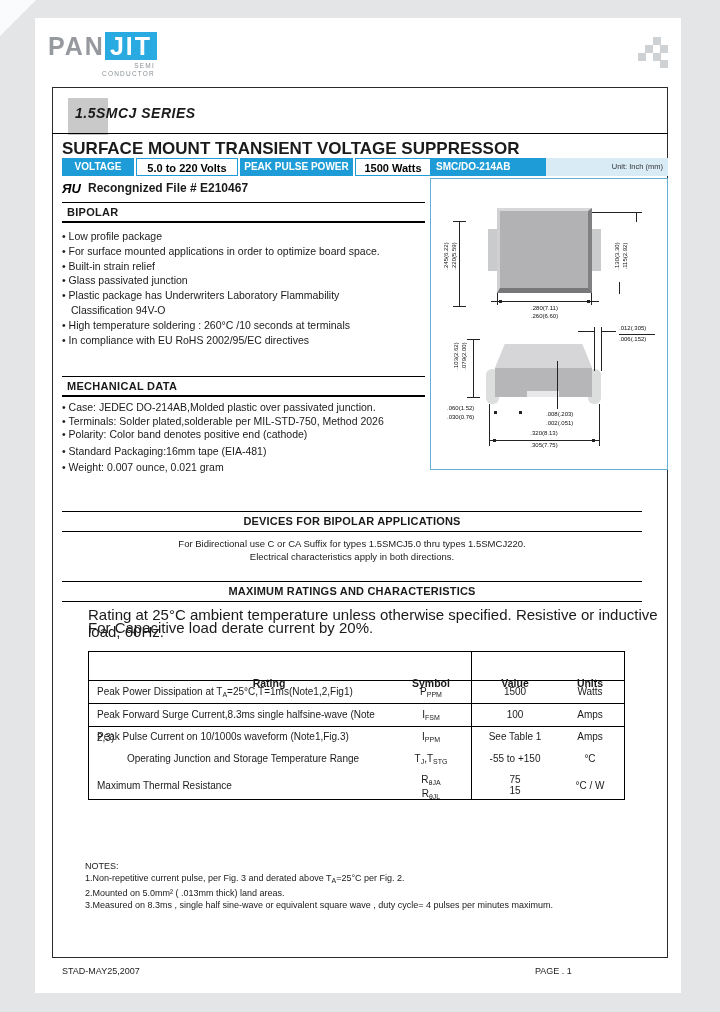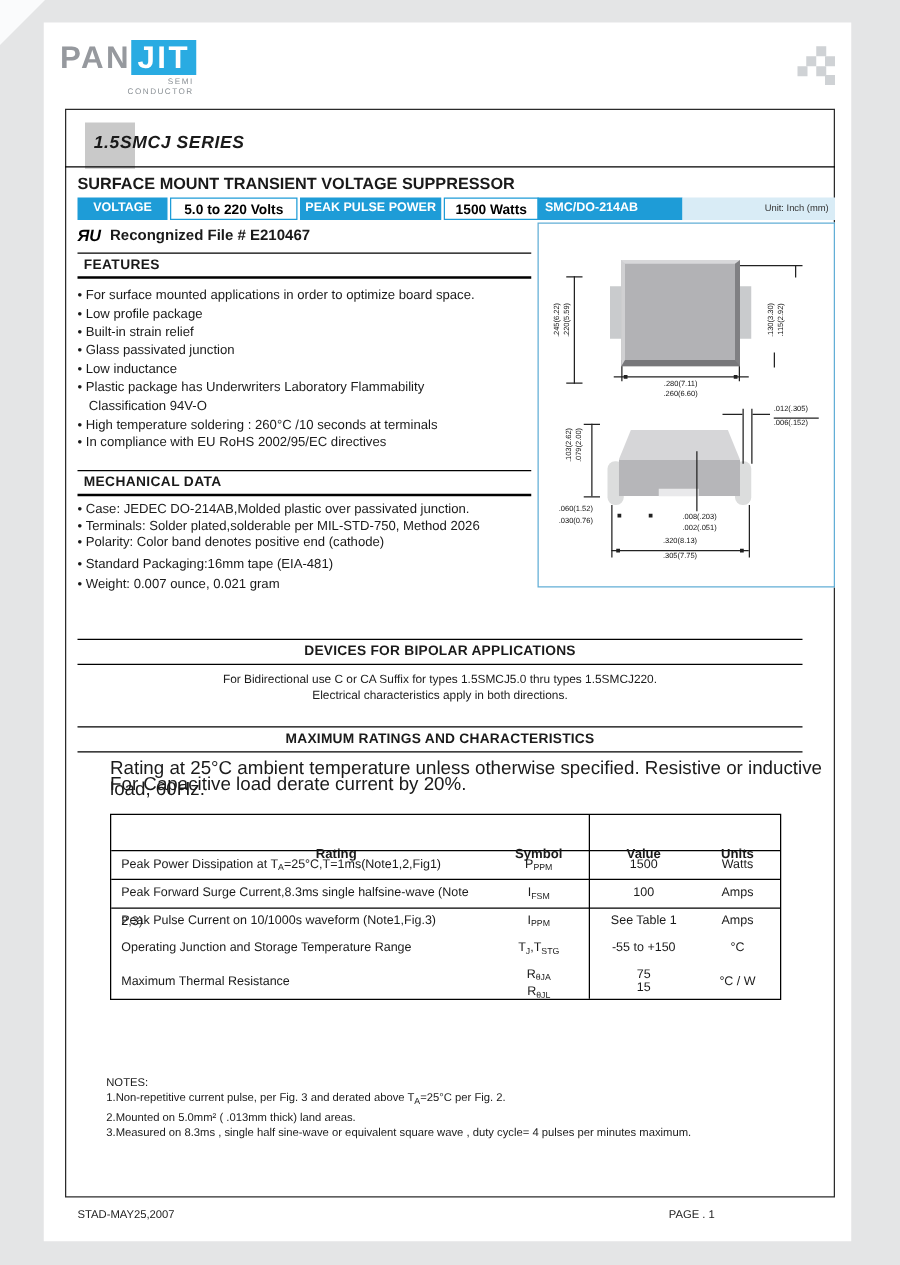--- a/index.html
+++ b/index.html
@@ -9,21 +9,21 @@
   .fold { position:absolute; left:0; top:0; width:0; height:0; border-top:36px solid #fafbfc; border-right:36px solid transparent; }
   .page { position:absolute; left:35px; top:18px; width:646px; height:975px; background:#ffffff; }
   .frame { position:absolute; left:17px; top:69px; width:616px; height:871px; border:1px solid #2b2b2b; }
   .sq { position:absolute; width:8px; height:8px; background:#cfd2d5; }
   .logo-pan { font-size:25px; font-weight:800; color:#96999e; letter-spacing:2px; }
   .logo-jit { font-size:25px; font-weight:800; color:#ffffff; background:#29abe2; padding:0 5px; letter-spacing:2px; }
   .logo-sub { font-size:6.5px; color:#8a9095; letter-spacing:1.2px; text-align:right; line-height:7.5px; }
   .title-box { background:#c9c9c9; }
   .title { font-size:14px; font-weight:bold; letter-spacing:0.5px; white-space:nowrap;font-style:italic; }
   .rule { background:#000; }
-  .subtitle { font-size:13px; font-weight:bold; white-space:nowrap; }
+  .subtitle { font-size:17px; font-weight:bold; white-space:nowrap; }
   .badge { height:18px; line-height:18px; text-align:center; font-weight:bold; white-space:nowrap; }
   .badge.blue { background:#1e9cd7; color:#fff; font-size:10px; }
   .badge.white { background:#fff; border:1px solid #1e9cd7; color:#000; font-size:11px; }
   .unit-strip { background:#d9ecf6; color:#333; font-size:7.5px; height:18px; line-height:18px; text-align:right; padding-right:5px; }
   .ul-mark { font-size:13px; font-weight:900; color:#000; font-style:italic; }
   .ul-text { font-size:12px; font-weight:bold; }
   .col-heading { border-top:1px solid #000; border-bottom:2px solid #000; font-size:11px; font-weight:bold; padding:3px 0 3px 5px; letter-spacing:0.3px; }
   .blist { font-size:10.5px; line-height:14.8px; }
   .blist .li { padding-left:9px; }
   .blist .li::before { content:"\2022\00a0"; margin-left:-9px; }
@@ -84,27 +84,26 @@
   <div class="abs badge blue" style="left:27px; top:140px; width:72px;">VOLTAGE</div>
   <div class="abs badge white" style="left:101px; top:140px; width:102px;">5.0 to 220 Volts</div>
   <div class="abs badge blue" style="left:205px; top:140px; width:113px;">PEAK PULSE POWER</div>
   <div class="abs badge white" style="left:320px; top:140px; width:76px;">1500 Watts</div>
   <div class="abs badge blue" style="left:395px; top:140px; width:116px; text-align:left; padding-left:6px;">SMC/DO-214AB</div>
   <div class="abs unit-strip" style="left:511px; top:140px; width:122px;">Unit: Inch (mm)</div>
 
   <div class="abs ul-mark" style="left:27px; top:163px;">ЯU</div>
   <div class="abs ul-text" style="left:53px; top:163px;">Recongnized File # E210467</div>
 
-  <div class="abs col-heading" style="left:27px; top:184px; width:363px;">FEATURES</div>
+  <div class="abs col-heading" style="left:27px; top:184px; width:363px;">BIPOLAR</div>
   <div class="abs blist" style="left:27px; top:211px; width:370px;">
+    <div class="li">Low profile package</div>
     <div class="li">For surface mounted applications in order to optimize board space.</div>
-    <div class="li">Low profile package</div>
     <div class="li">Built-in strain relief</div>
     <div class="li">Glass passivated junction</div>
-    <div class="li">Low inductance</div>
     <div class="li" style="width:330px;">Plastic package has Underwriters Laboratory Flammability Classification 94V-O</div>
     <div class="li">High temperature soldering : 260°C /10 seconds at terminals</div>
     <div class="li">In compliance with EU RoHS 2002/95/EC directives</div>
   </div>
 
   <div class="abs col-heading" style="left:27px; top:358px; width:363px;">MECHANICAL DATA</div>
   <div class="abs blist mlist" style="left:27px; top:383px; width:375px;">
     <div class="li">Case: JEDEC DO-214AB,Molded plastic over passivated junction.</div>
     <div class="li">Terminals: Solder plated,solderable per MIL-STD-750, Method 2026</div>
     <div class="li">Polarity: Color band denotes positive end (cathode)</div>
@@ -212,21 +211,21 @@
     <div class="cell" style="left:8px; top:51px; width:292px; line-height:23px;">Peak Forward Surge Current,8.3ms single halfsine-wave (Note 2,3)</div>
     <div class="cell ctr" style="left:300px; top:51px; width:84px; line-height:23px;"><span>I</span><sub>FSM</sub></div>
     <div class="cell ctr" style="left:384px; top:51px; width:84px; line-height:23px;">100</div>
     <div class="cell ctr" style="left:468px; top:51px; width:66px; line-height:23px;">Amps</div>
 
     <div class="cell" style="left:8px; top:74px; width:292px; line-height:22px;">Peak Pulse Current on 10/1000s waveform (Note1,Fig.3)</div>
     <div class="cell ctr" style="left:300px; top:74px; width:84px; line-height:22px;"><span>I</span><sub>PPM</sub></div>
     <div class="cell ctr" style="left:384px; top:74px; width:84px; line-height:22px;">See Table 1</div>
     <div class="cell ctr" style="left:468px; top:74px; width:66px; line-height:22px;">Amps</div>
 
-    <div class="cell" style="left:8px; top:96px; width:292px; line-height:22px;">Operating Junction and Storage Temperature Range</div>
+    <div class="cell" style="left:8px; top:96px; width:292px; line-height:22px;text-align:center;">Operating Junction and Storage Temperature Range</div>
     <div class="cell ctr" style="left:300px; top:96px; width:84px; line-height:22px;"><span>T</span><sub>J</sub><span>,T</span><sub>STG</sub></div>
     <div class="cell ctr" style="left:384px; top:96px; width:84px; line-height:22px;">-55 to +150</div>
     <div class="cell ctr" style="left:468px; top:96px; width:66px; line-height:22px;">°C</div>
 
     <div class="cell" style="left:8px; top:118px; width:292px; line-height:31px;">Maximum Thermal Resistance</div>
     <div class="cell ctr" style="left:300px; top:122px; width:84px; line-height:11px;">
       <div><span>R</span><sub>θJA</sub></div>
       <div><span>R</span><sub>θJL</sub></div>
     </div>
     <div class="cell ctr" style="left:384px; top:122px; width:84px; line-height:11px;">

